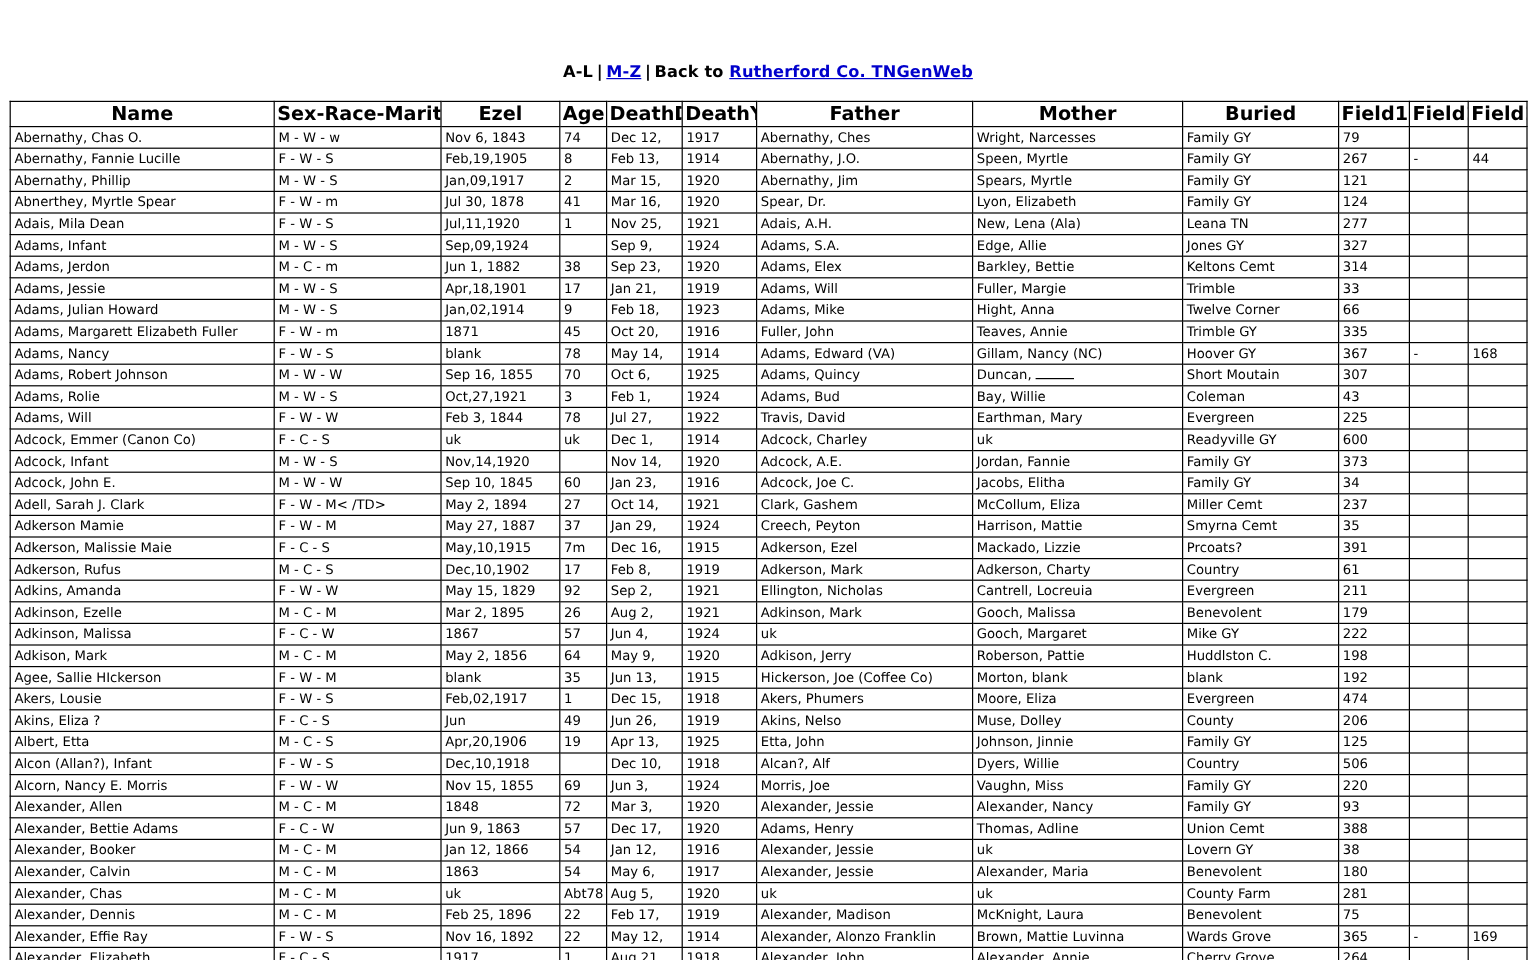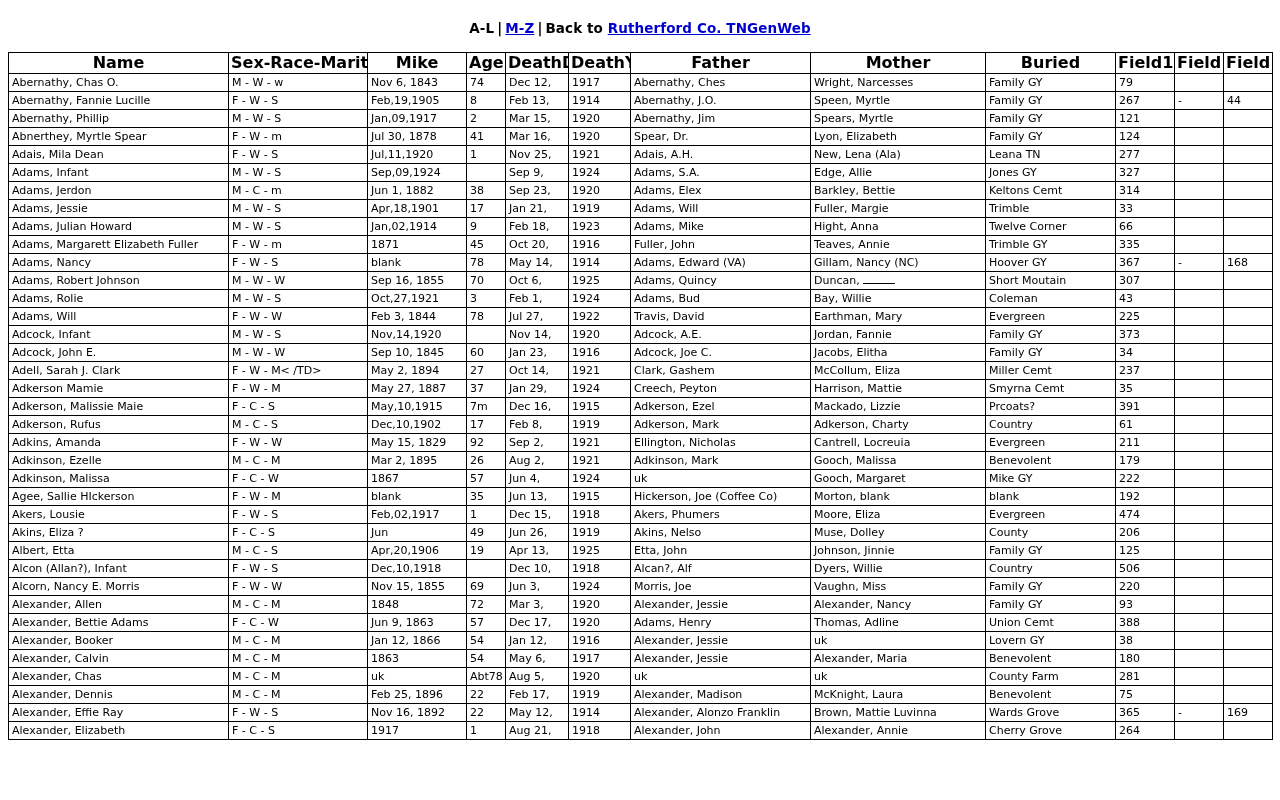--- a/index.html
+++ b/index.html
@@ -22,20 +22,21 @@
     padding: 0;
   }
   .nav-bar {
     text-align: center;
     font-weight: bold;
     font-size: 13.5px;
     padding-top: 20px;
     padding-bottom: 16px;
     color: #000000;
     letter-spacing: 0.1px;
+    margin-top: 32px;
   }
   .nav-bar .sep {
     color: #000000;
     padding: 0 3px;
   }
   .nav-link {
     color: #0000cc;
     text-decoration: underline;
     cursor: pointer;
     font-weight: bold;
@@ -116,21 +117,21 @@
         <col class="c-mother">
       <col class="c-buried">
         <col class="c-f10">
         <col class="c-f11">
         <col class="c-f12">
     </colgroup>
     <thead>
       <tr>
         <th>Name</th>
         <th>Sex-Race-Marital Status</th>
-        <th>Mike</th>
+        <th>Ezel</th>
         <th>Age</th>
         <th>DeathDate</th>
         <th>DeathYr</th>
         <th>Father</th>
         <th>Mother</th>
         <th>Buried</th>
         <th>Field10</th>
         <th>Field11</th>
         <th>Field12</th>
       </tr>
@@ -326,20 +327,34 @@
           <td>Jul 27,</td>
           <td class="num">1922</td>
           <td>Travis, David</td>
           <td>Earthman, Mary</td>
           <td>Evergreen</td>
           <td class="num">225</td>
           <td></td>
           <td></td>
         </tr>
         <tr>
+          <td>Adcock, Emmer (Canon Co)</td>
+          <td>F - C - S</td>
+          <td>uk</td>
+          <td>uk</td>
+          <td>Dec 1,</td>
+          <td class="num">1914</td>
+          <td>Adcock, Charley</td>
+          <td>uk</td>
+          <td>Readyville GY</td>
+          <td class="num">600</td>
+          <td></td>
+          <td></td>
+        </tr>
+        <tr>
           <td>Adcock, Infant</td>
           <td>M - W - S</td>
           <td>Nov,14,1920</td>
           <td></td>
           <td>Nov 14,</td>
           <td class="num">1920</td>
           <td>Adcock, A.E.</td>
           <td>Jordan, Fannie</td>
           <td>Family GY</td>
           <td class="num">373</td>
@@ -448,20 +463,34 @@
           <td>Adkinson, Malissa</td>
           <td>F - C - W</td>
           <td>1867</td>
           <td>57</td>
           <td>Jun 4,</td>
           <td class="num">1924</td>
           <td>uk</td>
           <td>Gooch, Margaret</td>
           <td>Mike GY</td>
           <td class="num">222</td>
+          <td></td>
+          <td></td>
+        </tr>
+        <tr>
+          <td>Adkison, Mark</td>
+          <td>M - C - M</td>
+          <td>May 2, 1856</td>
+          <td>64</td>
+          <td>May 9,</td>
+          <td class="num">1920</td>
+          <td>Adkison, Jerry</td>
+          <td>Roberson, Pattie</td>
+          <td>Huddlston C.</td>
+          <td class="num">198</td>
           <td></td>
           <td></td>
         </tr>
         <tr>
           <td>Agee, Sallie HIckerson</td>
           <td>F - W - M</td>
           <td>blank</td>
           <td>35</td>
           <td>Jun 13,</td>
           <td class="num">1915</td>

